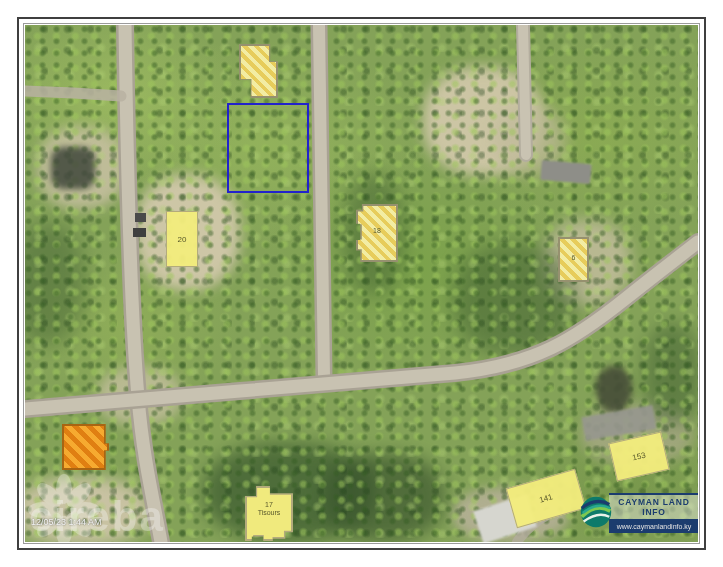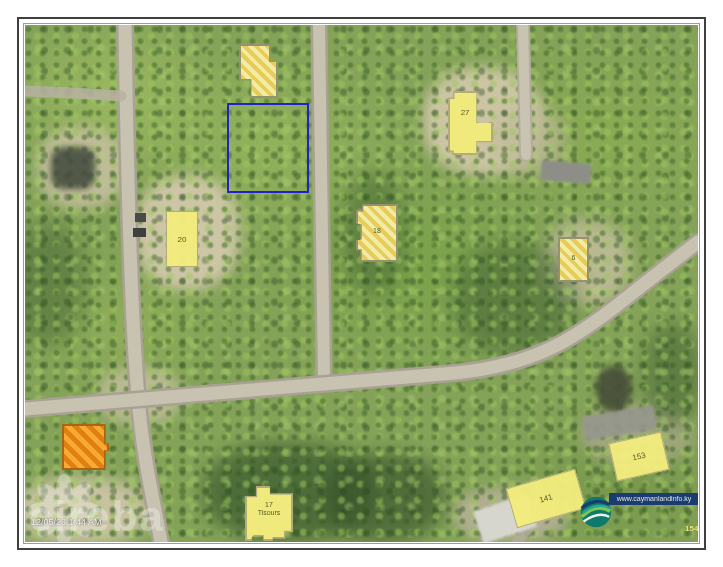--- a/index.html
+++ b/index.html
@@ -96,24 +96,20 @@
     <div class="struct" style="left:558px;top:386px;width:72px;height:24px;background:#97978f;transform:rotate(-10deg);filter:blur(1px);opacity:.9;"></div>
     <div class="struct" style="left:110px;top:188px;width:11px;height:9px;background:#4a4a4a;filter:blur(.5px);"></div>
     <div class="struct" style="left:108px;top:203px;width:13px;height:9px;background:#3f3f3f;filter:blur(.5px);"></div>
 
     <div class="shape hatch" style="left:214px;top:19px;width:39px;height:54px;--poly:polygon(0% 0%,80% 0%,80% 32%,100% 32%,100% 100%,30% 100%,30% 66%,0% 66%);">
       <div class="fill"></div>
     </div>
 
     <div class="selection" style="left:202px;top:78px;width:82px;height:90px;"></div>
 
-    <div class="shape" style="left:423px;top:66px;width:45px;height:64px;--edge:#b3ab7c;--fillbg:rgba(243,236,125,.96);--poly:polygon(11% 0,64% 0,64% 50%,100% 50%,100% 80%,64% 80%,64% 100%,9% 100%,9% 96%,0 96%,0 10%,11% 10%);">
-      <div class="fill"></div>
-      <span class="plabel" style="top:26%;left:-12%;">27</span>
-    </div>
 
     <div class="rectparcel solid-y" style="left:141px;top:186px;width:32px;height:56px;">
       <span class="plabel" style="top:42%;">20</span>
     </div>
 
     <div class="shape hatch" style="left:331px;top:179px;width:42px;height:58px;--poly:polygon(14% 0,100% 0,100% 100%,10% 100%,10% 80%,0 80%,0 62%,10% 62%,10% 34%,0 34%,0 10%,14% 10%);">
       <div class="fill"></div>
       <span class="plabel" style="top:40%;font-size:7px;">18</span>
     </div>
 
@@ -161,18 +157,19 @@
 
     <div class="logo" style="left:554px;top:468px;">
       <svg class="logo-globe" viewBox="0 0 40 40">
         <circle cx="20" cy="20" r="16" fill="#0d7a6a"></circle>
         <path d="M5 25 Q20 10 35 19" stroke="#7ec850" stroke-width="4" fill="none"></path>
         <path d="M5 16 Q20 4 34 12" stroke="#1b3c6e" stroke-width="3.5" fill="none"></path>
         <path d="M7 30 Q22 19 34 25" stroke="#e9f1e9" stroke-width="2.5" fill="none"></path>
         <path d="M6 21 Q21 9 35 16" stroke="#2aa78f" stroke-width="2.5" fill="none"></path>
       </svg>
       <div class="logo-texts">
+        <div class="logo-title">CAYMAN LAND INFO</div>
         <div class="logo-url">www.caymanlandinfo.ky</div>
       </div>
     </div>
 
   </div>
 </div>
 
 </body></html>

